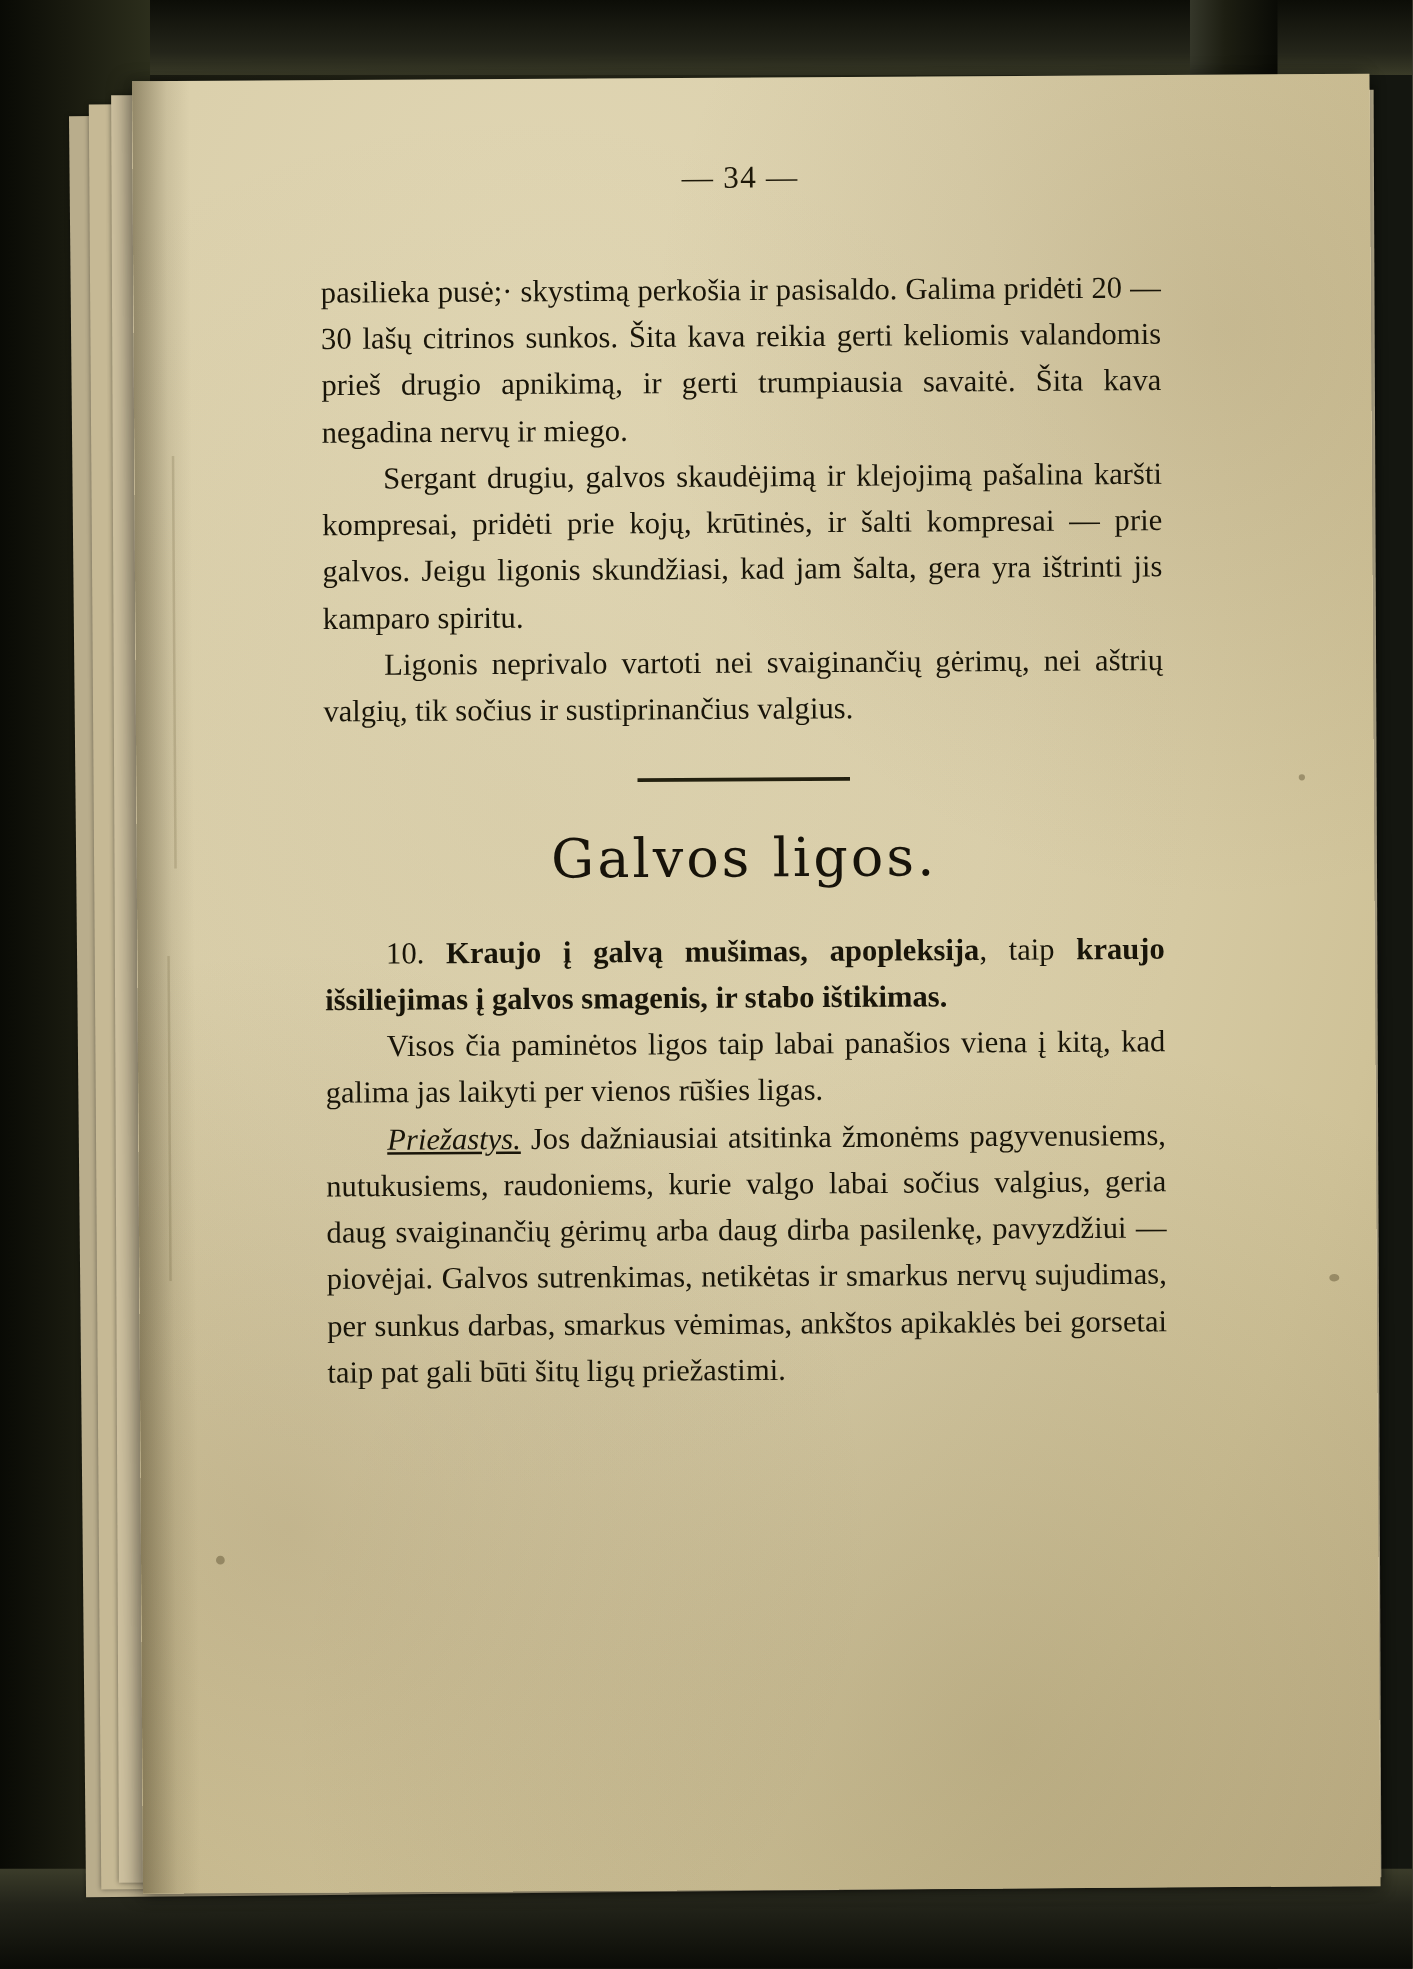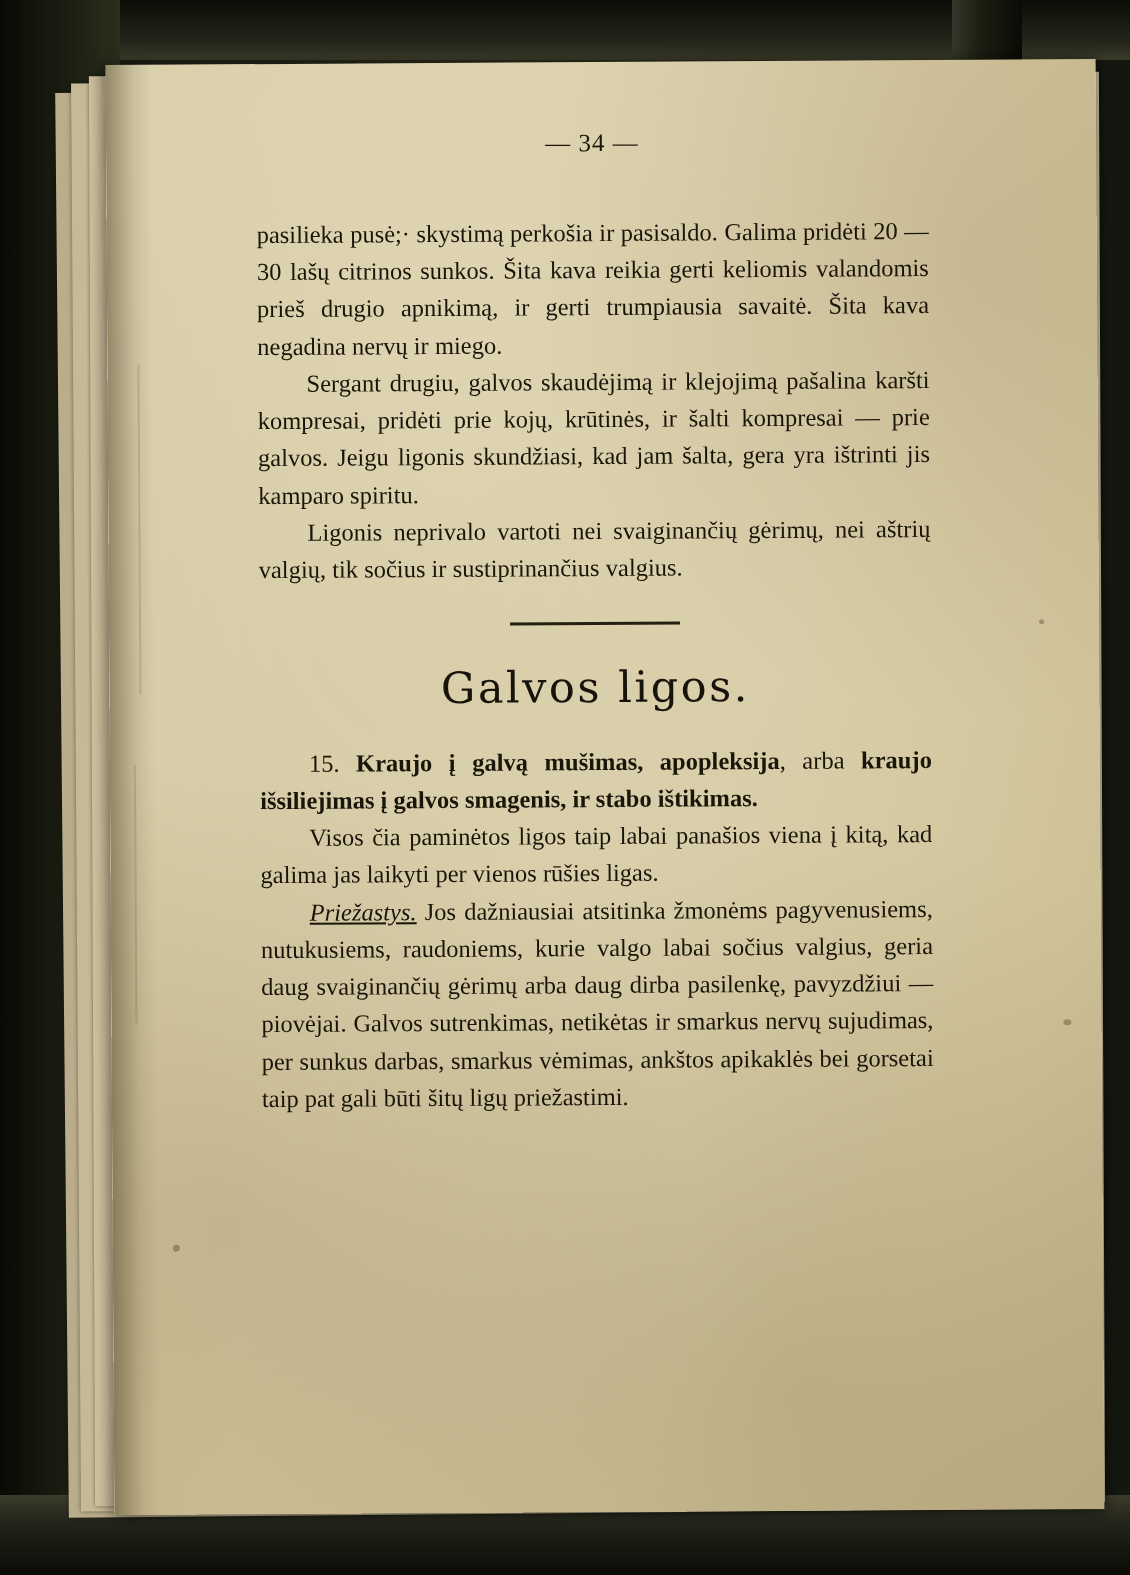--- a/index.html
+++ b/index.html
@@ -184,21 +184,21 @@
       <div id="folio">— 34 —</div>
 
       <p class="body">pasilieka pusė;· skystimą perkošia ir pasisaldo. Galima pridėti 20 — 30 lašų citrinos sunkos. Šita kava reikia gerti keliomis valandomis prieš drugio apnikimą, ir gerti trumpiausia savaitė. Šita kava negadina nervų ir miego.</p>
       <p class="body indent">Sergant drugiu, galvos skaudėjimą ir klejojimą pašalina karšti kompresai, pridėti prie kojų, krūtinės, ir šalti kompresai — prie galvos. Jeigu ligonis skundžiasi, kad jam šalta, gera yra ištrinti jis kamparo spiritu.</p>
       <p class="body indent">Ligonis neprivalo vartoti nei svaiginančių gėrimų, nei aštrių valgių, tik sočius ir sustiprinančius valgius.</p>
 
       <hr class="rule">
 
       <h1 class="section">Galvos ligos.</h1>
 
-      <p class="body indent"><span>15.</span> <span class="b">Kraujo į galvą mušimas, apopleksija</span><span>, arba </span><span class="b">kraujo išsiliejimas į galvos smagenis, ir stabo ištikimas.</span></p>
+      <p class="body indent"><span>10.</span> <span class="b">Kraujo į galvą mušimas, apopleksija</span><span>, taip </span><span class="b">kraujo išsiliejimas į galvos smagenis, ir stabo ištikimas.</span></p>
 
       <p class="body indent">Visos čia paminėtos ligos taip labai panašios viena į kitą, kad galima jas laikyti per vienos rūšies ligas.</p>
 
       <p class="body indent"><span class="i">Priežastys.</span><span> Jos dažniausiai atsitinka žmonėms pagyvenusiems, nutukusiems, raudoniems, kurie valgo labai sočius valgius, geria daug svaiginančių gėrimų arba daug dirba pasilenkę, pavyzdžiui — piovėjai. Galvos sutrenkimas, netikėtas ir smarkus nervų sujudimas, per sunkus darbas, smarkus vėmimas, ankštos apikaklės bei gorsetai taip pat gali būti šitų ligų priežastimi.</span></p>
 
     </div>
   </div>
 </div>
 
 </body></html>

